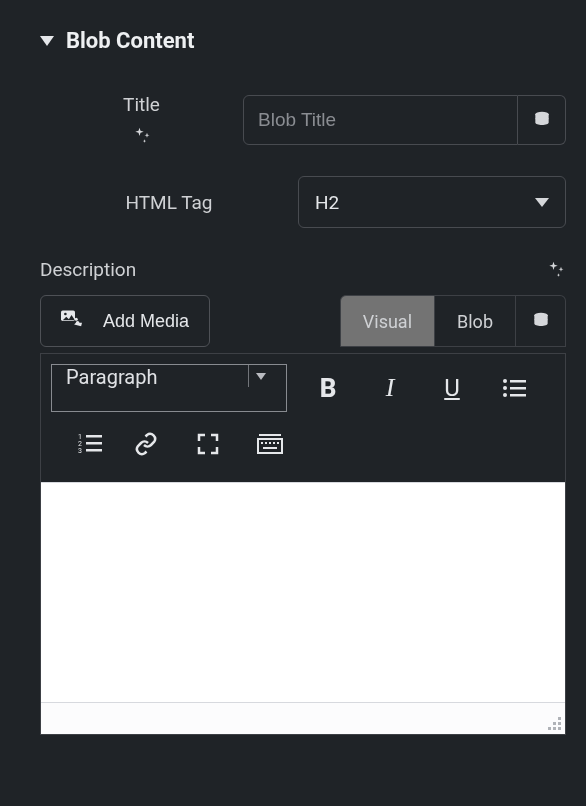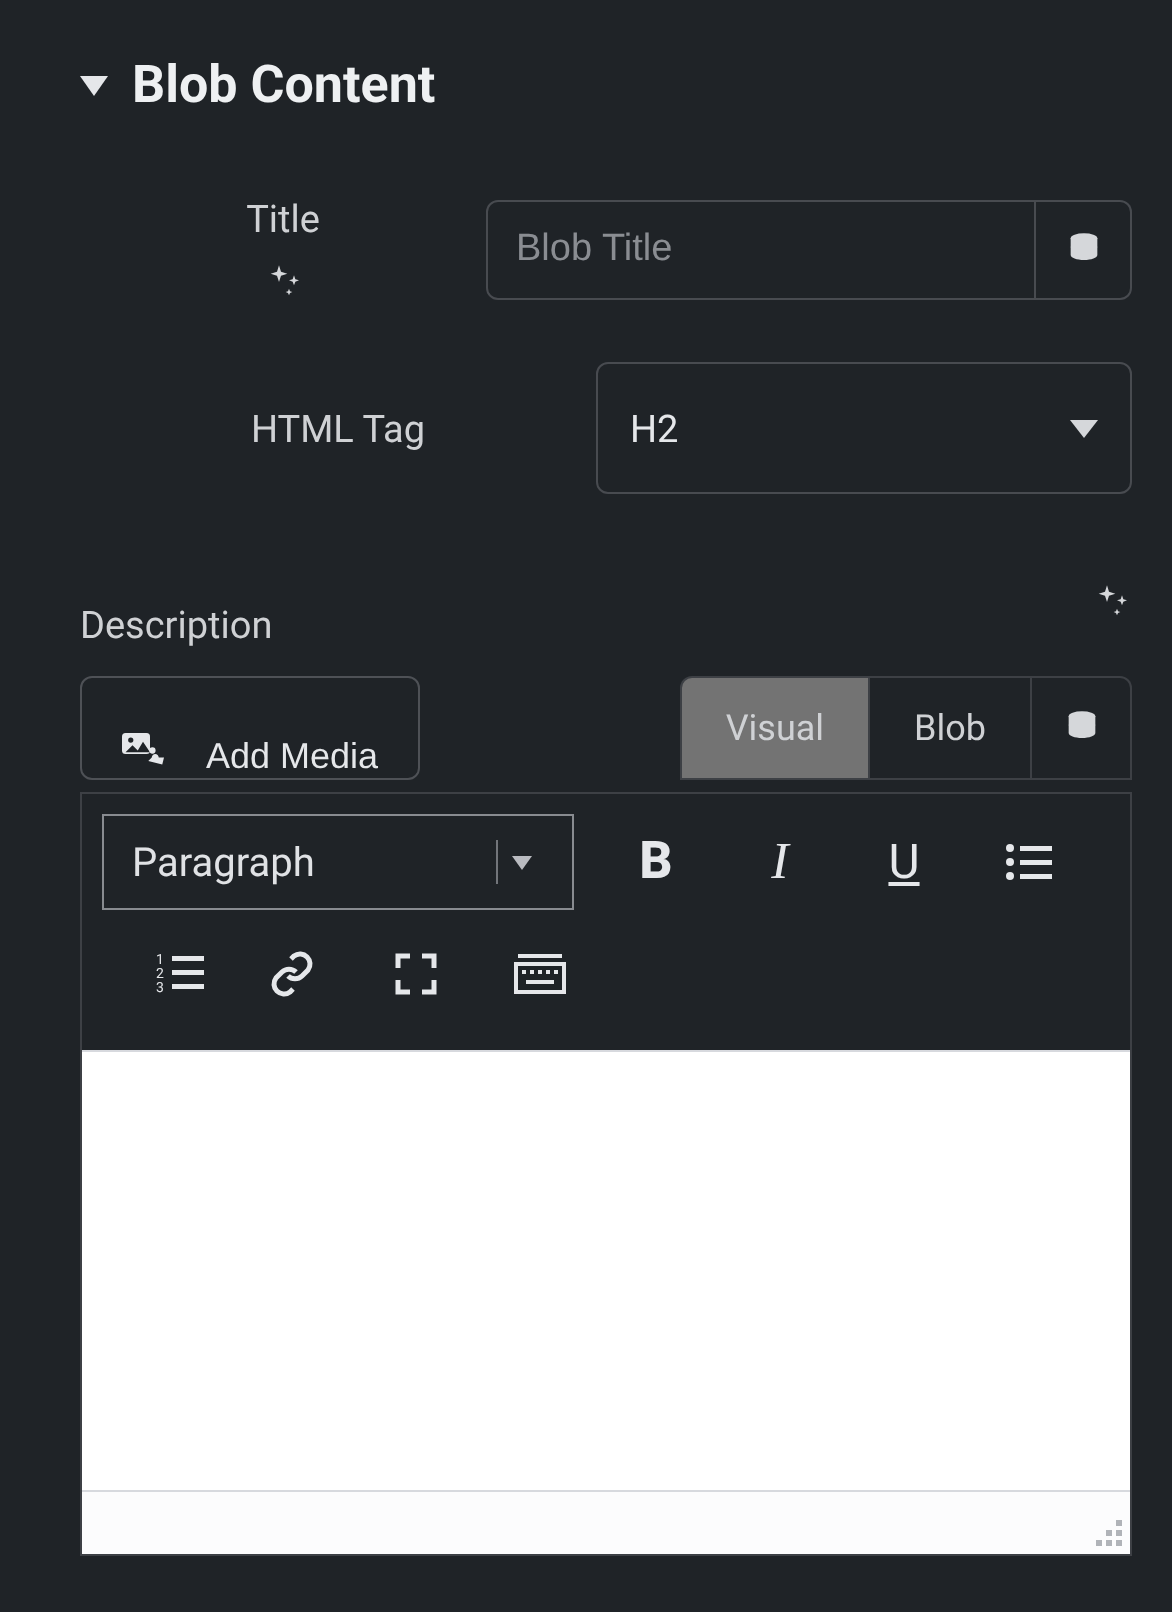--- a/index.html
+++ b/index.html
@@ -17,21 +17,21 @@
     gap: 12px;
     margin-bottom: 40px;
   }
   .triangle-down {
     width: 0; height: 0;
     border-left: 7px solid transparent;
     border-right: 7px solid transparent;
     border-top: 10px solid #e5e7ea;
   }
   .section-title {
-    font-size: 26px;
+    font-size: 22px;
     font-weight: 700;
     color: #eef0f2;
   }
   .field-row {
     display: flex;
     align-items: center;
     margin-bottom: 30px;
   }
   .field-label-wrap {
     width: 258px;
@@ -66,21 +66,21 @@
     border-radius: 0 6px 6px 0;
     background: transparent;
     display: flex;
     align-items: center;
     justify-content: center;
     cursor: pointer;
   }
   .stack-icon { width: 20px; height: 20px; fill: #d5d7da; }
   .select-wrap {
     flex: 1;
-    height: 66px;
+    height: 52px;
     border: 1px solid #484b50;
     border-radius: 6px;
     display: flex;
     align-items: center;
     padding: 0 16px;
     justify-content: space-between;
     cursor: pointer;
     font-size: 19px;
     color: #e5e7ea;
   }
@@ -92,35 +92,34 @@
   }
   .desc-label-row {
     display: flex;
     justify-content: space-between;
     align-items: center;
     margin-bottom: 14px;
   }
   .desc-label {
     font-size: 19px;
     color: #cfd1d4;
-    margin-top: 24px;
   }
   .editor-top {
     display: flex;
     justify-content: space-between;
     align-items: center;
     margin-bottom: 6px;
   }
   .add-media-btn {
     height: 52px;
     border: 1px solid #4e5156;
     border-radius: 6px;
     background: transparent;
     display: flex;
-    align-items: flex-end;
+    align-items: center;
     padding: 0 20px;
     gap: 14px;
     color: #e5e7ea;
     font-size: 18px;
     cursor: pointer;
   }
   .media-icon { width: 28px; height: 24px; fill: #e5e7ea; }
   .editor-mode-wrap {
     display: flex;
     align-items: stretch;
@@ -163,21 +162,20 @@
     display: flex;
     align-items: center;
     padding: 10px 10px 6px 10px;
     gap: 0;
   }
   .format-select {
     width: 236px;
     height: 48px;
     border: 1px solid #888b90;
     display: flex;
-    align-items: center;
     padding: 0 14px;
     justify-content: space-between;
     font-size: 20px;
     color: #e0e2e5;
     cursor: pointer;
     margin-right: 10px;
   }
   .fs-triangle-box {
     width: 24px; height: 22px;
     border-left: 1px solid #72757a;

